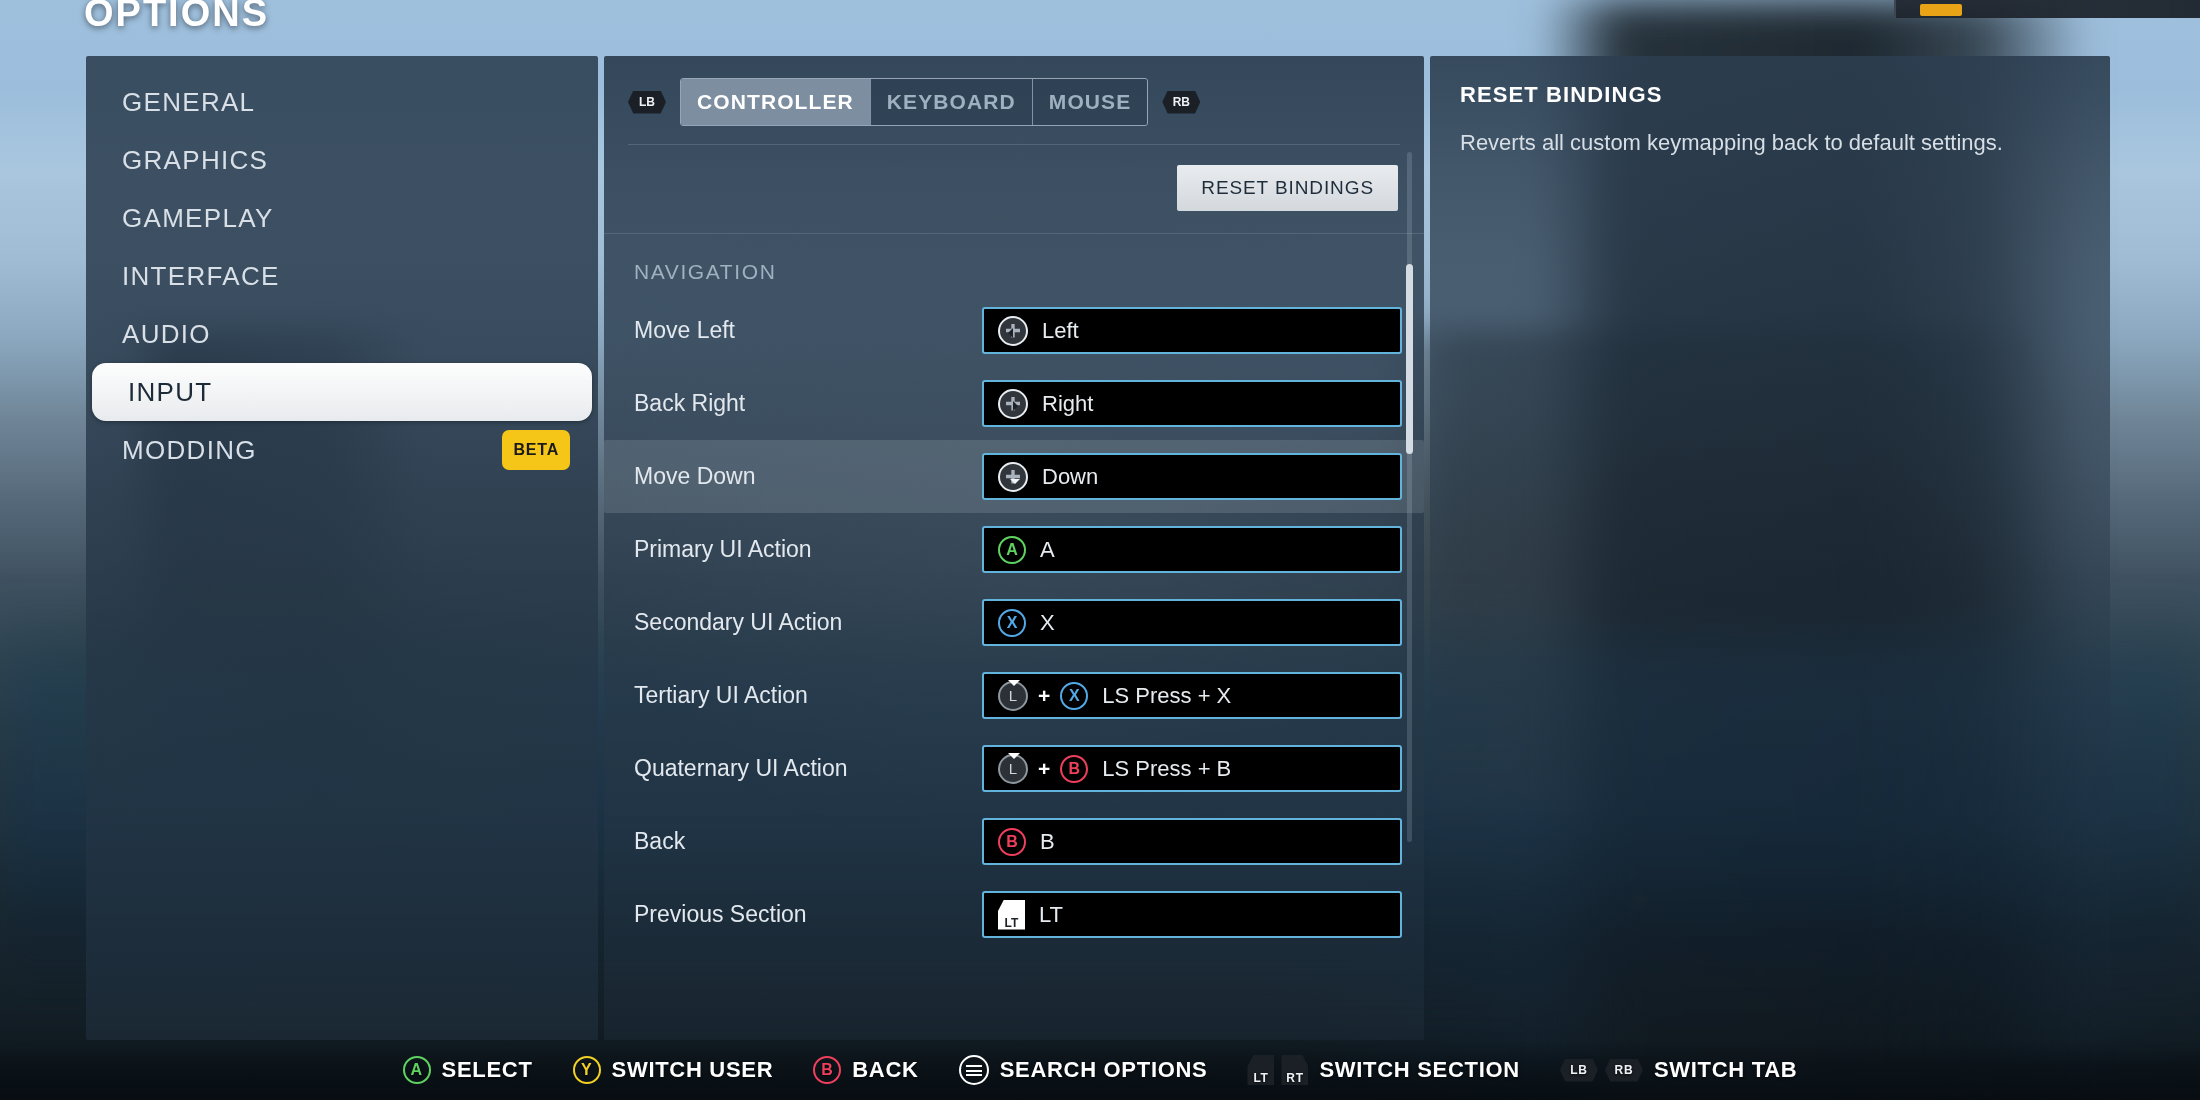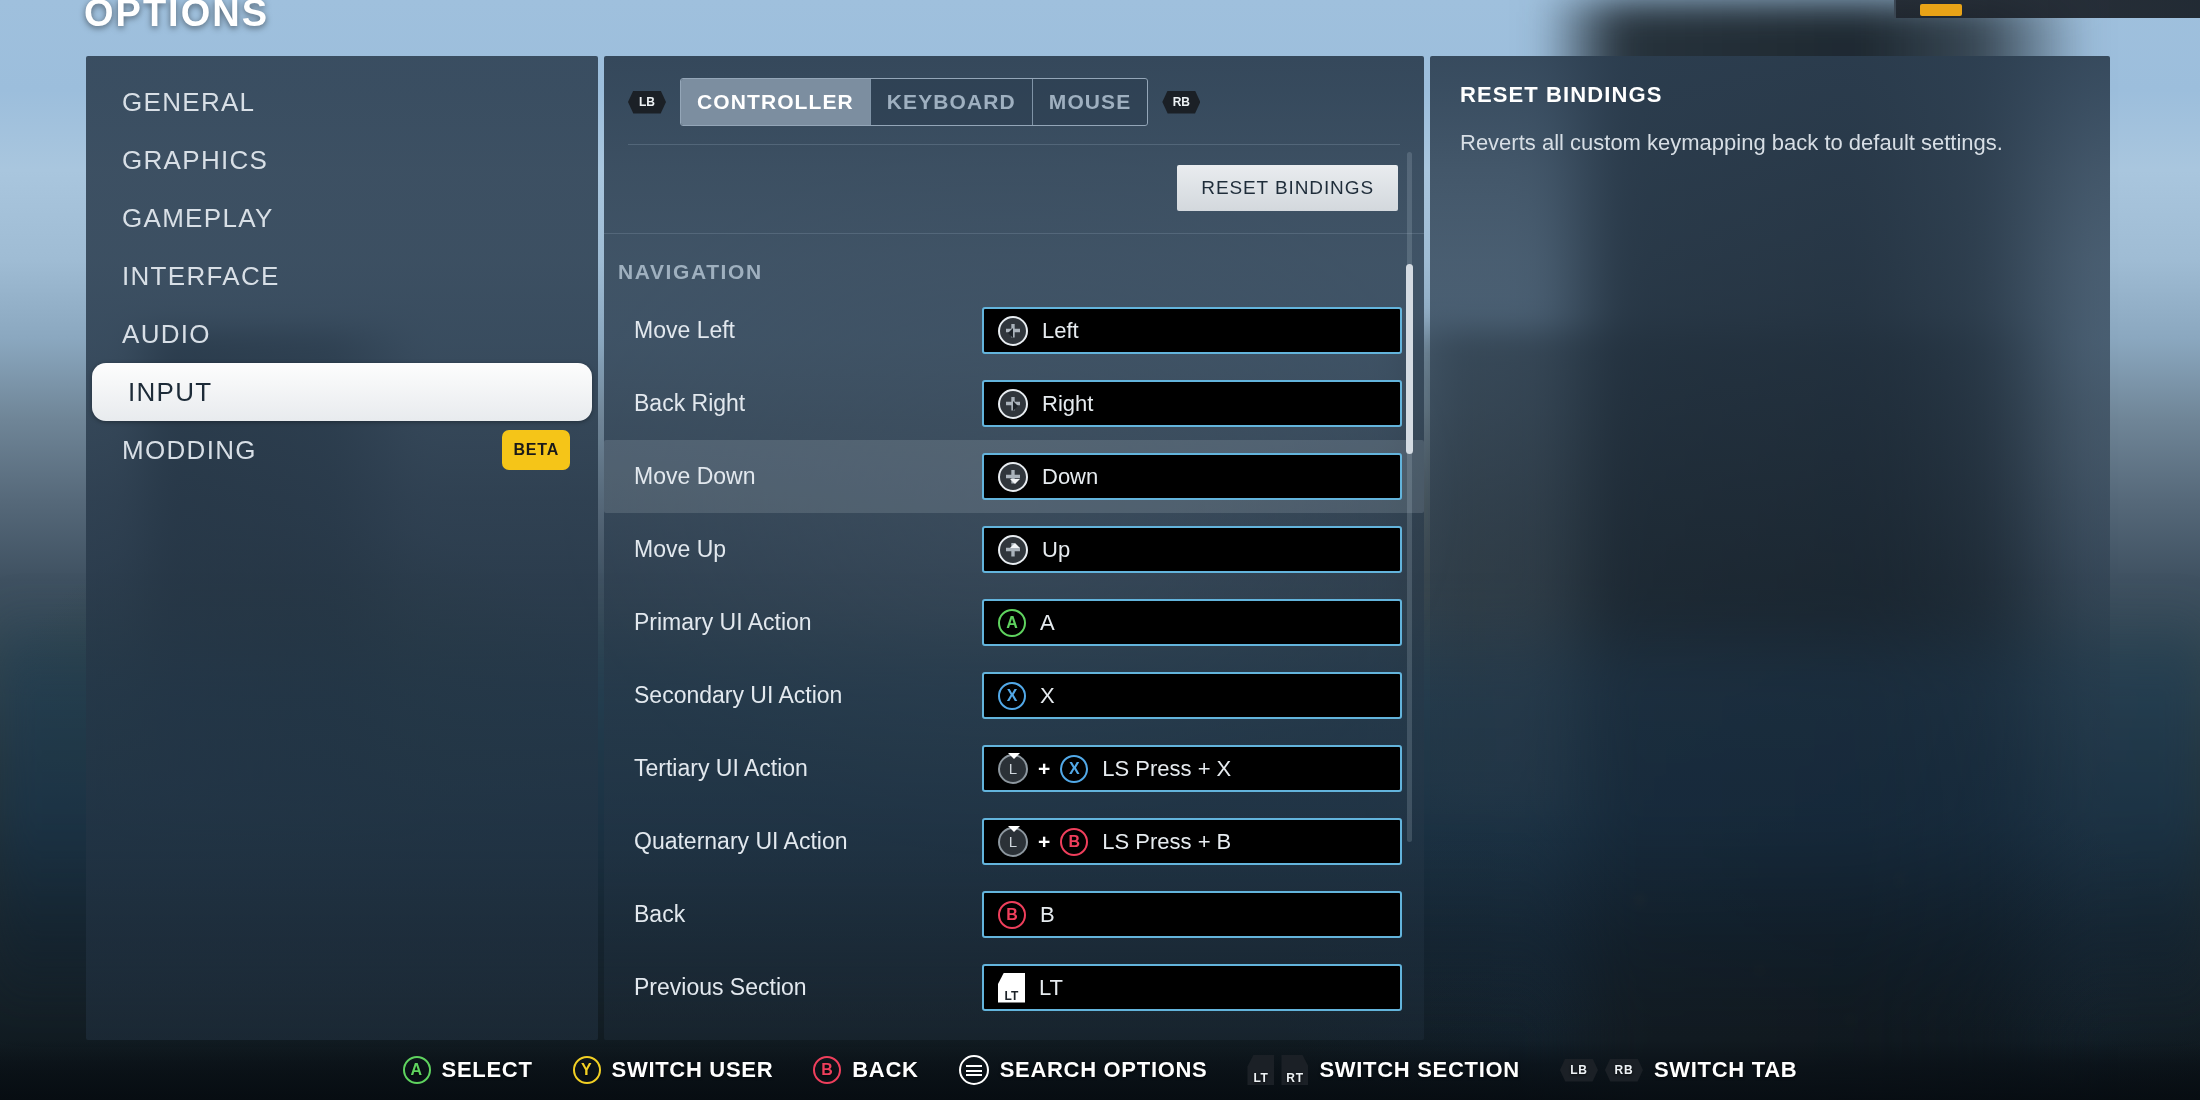--- a/index.html
+++ b/index.html
@@ -176,25 +176,24 @@
     cursor: pointer;
   }
 
   .reset-sep {
     margin: 22px 0 0 0;
     height: 1px;
     background: rgba(170,190,210,.20);
   }
 
   .section-label {
-    padding: 26px 0 10px 14px;
+    padding: 26px 0 10px 30px;
     font-size: 21px;
     letter-spacing: 1.6px;
     color: #9fb0bf;
-    font-weight: bold;
   }
 
   .bind-row {
     display: flex;
     align-items: center;
     height: 73px;
     padding: 0 22px 0 30px;
   }
   .bind-row.focused {
     background: rgba(205,215,225,.16);
@@ -471,29 +470,20 @@
       <div class="bind-row focused">
         <div class="bind-label">Move Down</div>
         <div class="bind-field">
           <span class="glyph g-dpad down">
             <i class="arrow"></i>
           </span>
           <span class="val">Down</span>
         </div>
       </div>
       <div class="bind-row">
-        <div class="bind-label">Move Up</div>
-        <div class="bind-field">
-          <span class="glyph g-dpad up">
-            <i class="arrow"></i>
-          </span>
-          <span class="val">Up</span>
-        </div>
-      </div>
-      <div class="bind-row">
         <div class="bind-label">Primary UI Action</div>
         <div class="bind-field">
           <span class="glyph g-face g-a">A</span>
           <span class="val">A</span>
         </div>
       </div>
       <div class="bind-row">
         <div class="bind-label">Secondary UI Action</div>
         <div class="bind-field">
           <span class="glyph g-face g-x">X</span>

